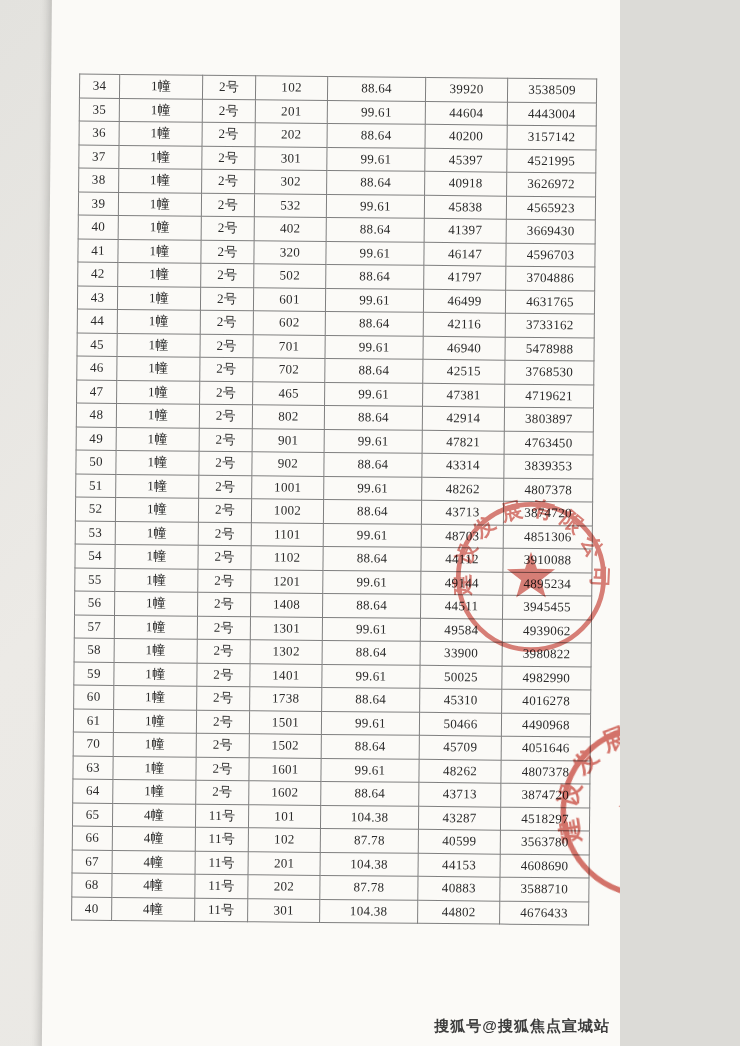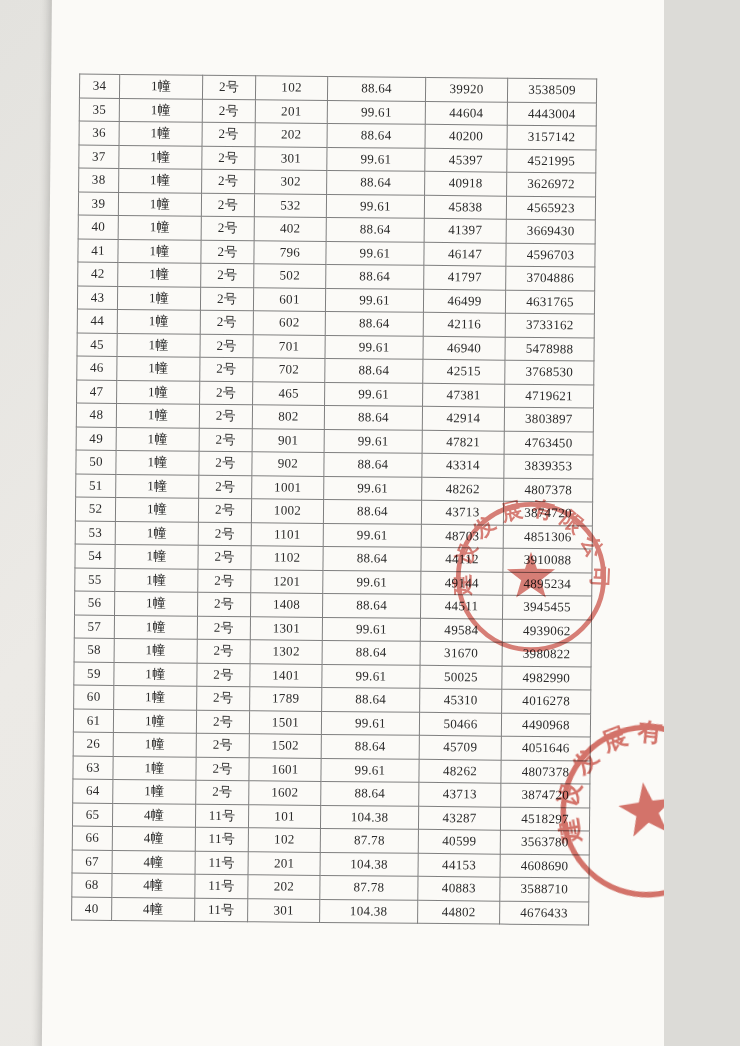--- a/index.html
+++ b/index.html
@@ -2,22 +2,23 @@
 <html><head>
 <meta charset="utf-8">
 <style>
   html,body{margin:0;padding:0;}
   body{
     width:740px;height:1046px;
     font-family:"Liberation Serif","DejaVu Serif",serif;
     background:#dcdbd7;
   }
   .scene{
-    position:relative;width:664px;height:1046px;overflow:hidden;
+    position:relative;width:600px;height:1046px;overflow:hidden;
     background:linear-gradient(135deg,#e3e2de 0%,#eceae6 40%,#e8e7e3 100%);
+    padding-left:20px;
   }
   .paper{
     position:absolute;left:52px;top:-6px;width:700px;height:1064px;
     background:#fbfaf7;
     transform:rotate(0.55deg);
     transform-origin:top right;
     box-shadow:-3px 2px 8px rgba(0,0,0,0.18);
   }
   table.price{
     position:absolute;left:28px;top:86px;
@@ -125,21 +126,21 @@
             <td>2号</td>
             <td>402</td>
             <td>88.64</td>
             <td>41397</td>
             <td>3669430</td>
           </tr>
           <tr>
             <td>41</td>
             <td>1幢</td>
             <td>2号</td>
-            <td>796</td>
+            <td>320</td>
             <td>99.61</td>
             <td>46147</td>
             <td>4596703</td>
           </tr>
           <tr>
             <td>42</td>
             <td>1幢</td>
             <td>2号</td>
             <td>502</td>
             <td>88.64</td>
@@ -280,52 +281,52 @@
             <td>99.61</td>
             <td>49584</td>
             <td>4939062</td>
           </tr>
           <tr>
             <td>58</td>
             <td>1幢</td>
             <td>2号</td>
             <td>1302</td>
             <td>88.64</td>
-            <td>31670</td>
+            <td>33900</td>
             <td>3980822</td>
           </tr>
           <tr>
             <td>59</td>
             <td>1幢</td>
             <td>2号</td>
             <td>1401</td>
             <td>99.61</td>
             <td>50025</td>
             <td>4982990</td>
           </tr>
           <tr>
             <td>60</td>
             <td>1幢</td>
             <td>2号</td>
-            <td>1789</td>
+            <td>1738</td>
             <td>88.64</td>
             <td>45310</td>
             <td>4016278</td>
           </tr>
           <tr>
             <td>61</td>
             <td>1幢</td>
             <td>2号</td>
             <td>1501</td>
             <td>99.61</td>
             <td>50466</td>
             <td>4490968</td>
           </tr>
           <tr>
-            <td>26</td>
+            <td>70</td>
             <td>1幢</td>
             <td>2号</td>
             <td>1502</td>
             <td>88.64</td>
             <td>45709</td>
             <td>4051646</td>
           </tr>
           <tr>
             <td>63</td>
             <td>1幢</td>
@@ -408,13 +409,14 @@
     <svg viewBox="0 0 200 200">
       <circle cx="100" cy="100" r="92" fill="none" stroke="#c43327" stroke-width="6"></circle>
       <polygon points="100,68 107.6,89.5 130.4,90.1 112.4,104 118.8,125.9 100,113 81.2,125.9 87.6,104 69.6,90.1 92.4,89.5" fill="#c43327"></polygon>
       <path id="arcB" d="M 29 133 A 78 78 0 1 1 171 133" fill="none"></path>
       <text fill="#c43327" font-size="27" font-weight="bold" letter-spacing="9" font-family="Liberation Serif, DejaVu Serif, serif">
         <textPath href="#arcB" startOffset="50%" text-anchor="middle">建设发展有限公司</textPath>
       </text>
     </svg>
   </div>
 
+  <div class="watermark">搜狐号@搜狐焦点宣城站</div>
 </div>
 
 </body></html>

